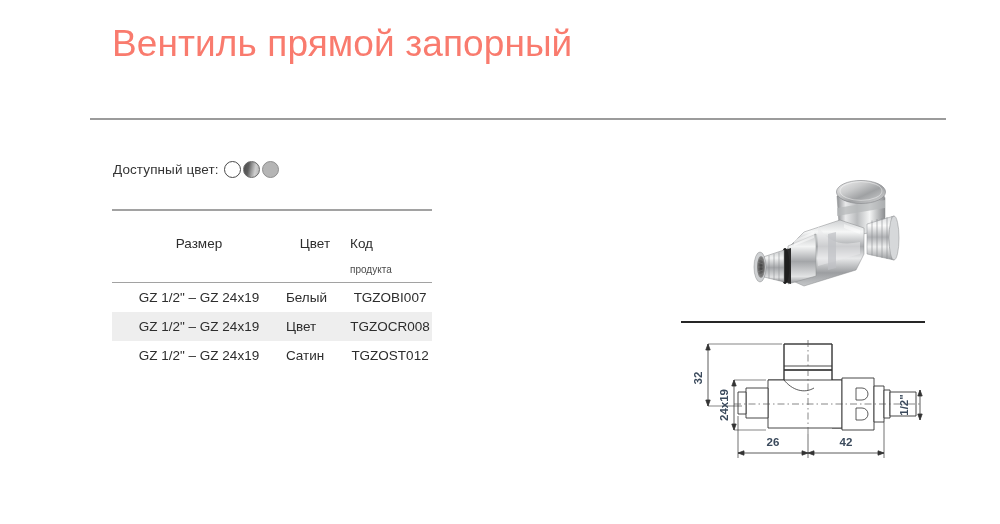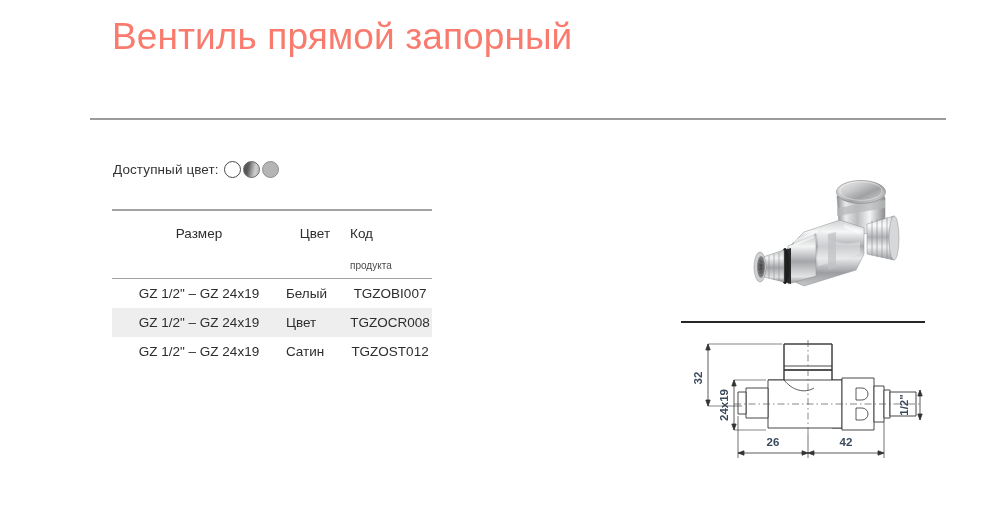--- a/index.html
+++ b/index.html
@@ -18,21 +18,21 @@
     width: 1000px;
     height: 524px;
     overflow: hidden;
     background: #ffffff;
   }
 
   
   .page-title {
     position: absolute;
     left: 112px;
-    top: 15px;
+    top: 22px;
     font-size: 37px;
     line-height: 44px;
     font-weight: 400;
     color: #f97b6e;
     letter-spacing: 0.1px;
     white-space: nowrap;
   }
 
   
   .top-rule {
@@ -88,38 +88,38 @@
     position: absolute;
     left: 112px;
     top: 209px;
     width: 320px;
     border-collapse: collapse;
     font-size: 13.5px;
     color: #2d2d2d;
   }
   .spec-table thead th {
     font-weight: 400;
-    padding: 15px 0 7px 0;
+    padding: 25px 0 7px 0;
     vertical-align: top;
     text-align: center;
   }
   .spec-table thead tr {
     border-top: 2px solid #a2a2a2;
     border-bottom: 1.6px solid #a2a2a2;
   }
   .th-stack {
     display: flex;
     flex-direction: column;
     align-items: flex-start;
     line-height: 1.15;
   }
   .th-sub {
     font-size: 10px;
     color: #4a4a4a;
-    margin-top: 18px;
+    margin-top: 12px;
   }
   .spec-table tbody td {
     padding: 7px 0;
     white-space: nowrap;
   }
   .col-size   { text-align: center; width: 180px; }
   .col-color  { text-align: left;  width: 60px; padding-right: 6px !important; }
   .col-code   { text-align: center;  width: 80px; padding-right: 2px !important; }
   .spec-table tbody tr.highlight {
     background: #eeeeee;

